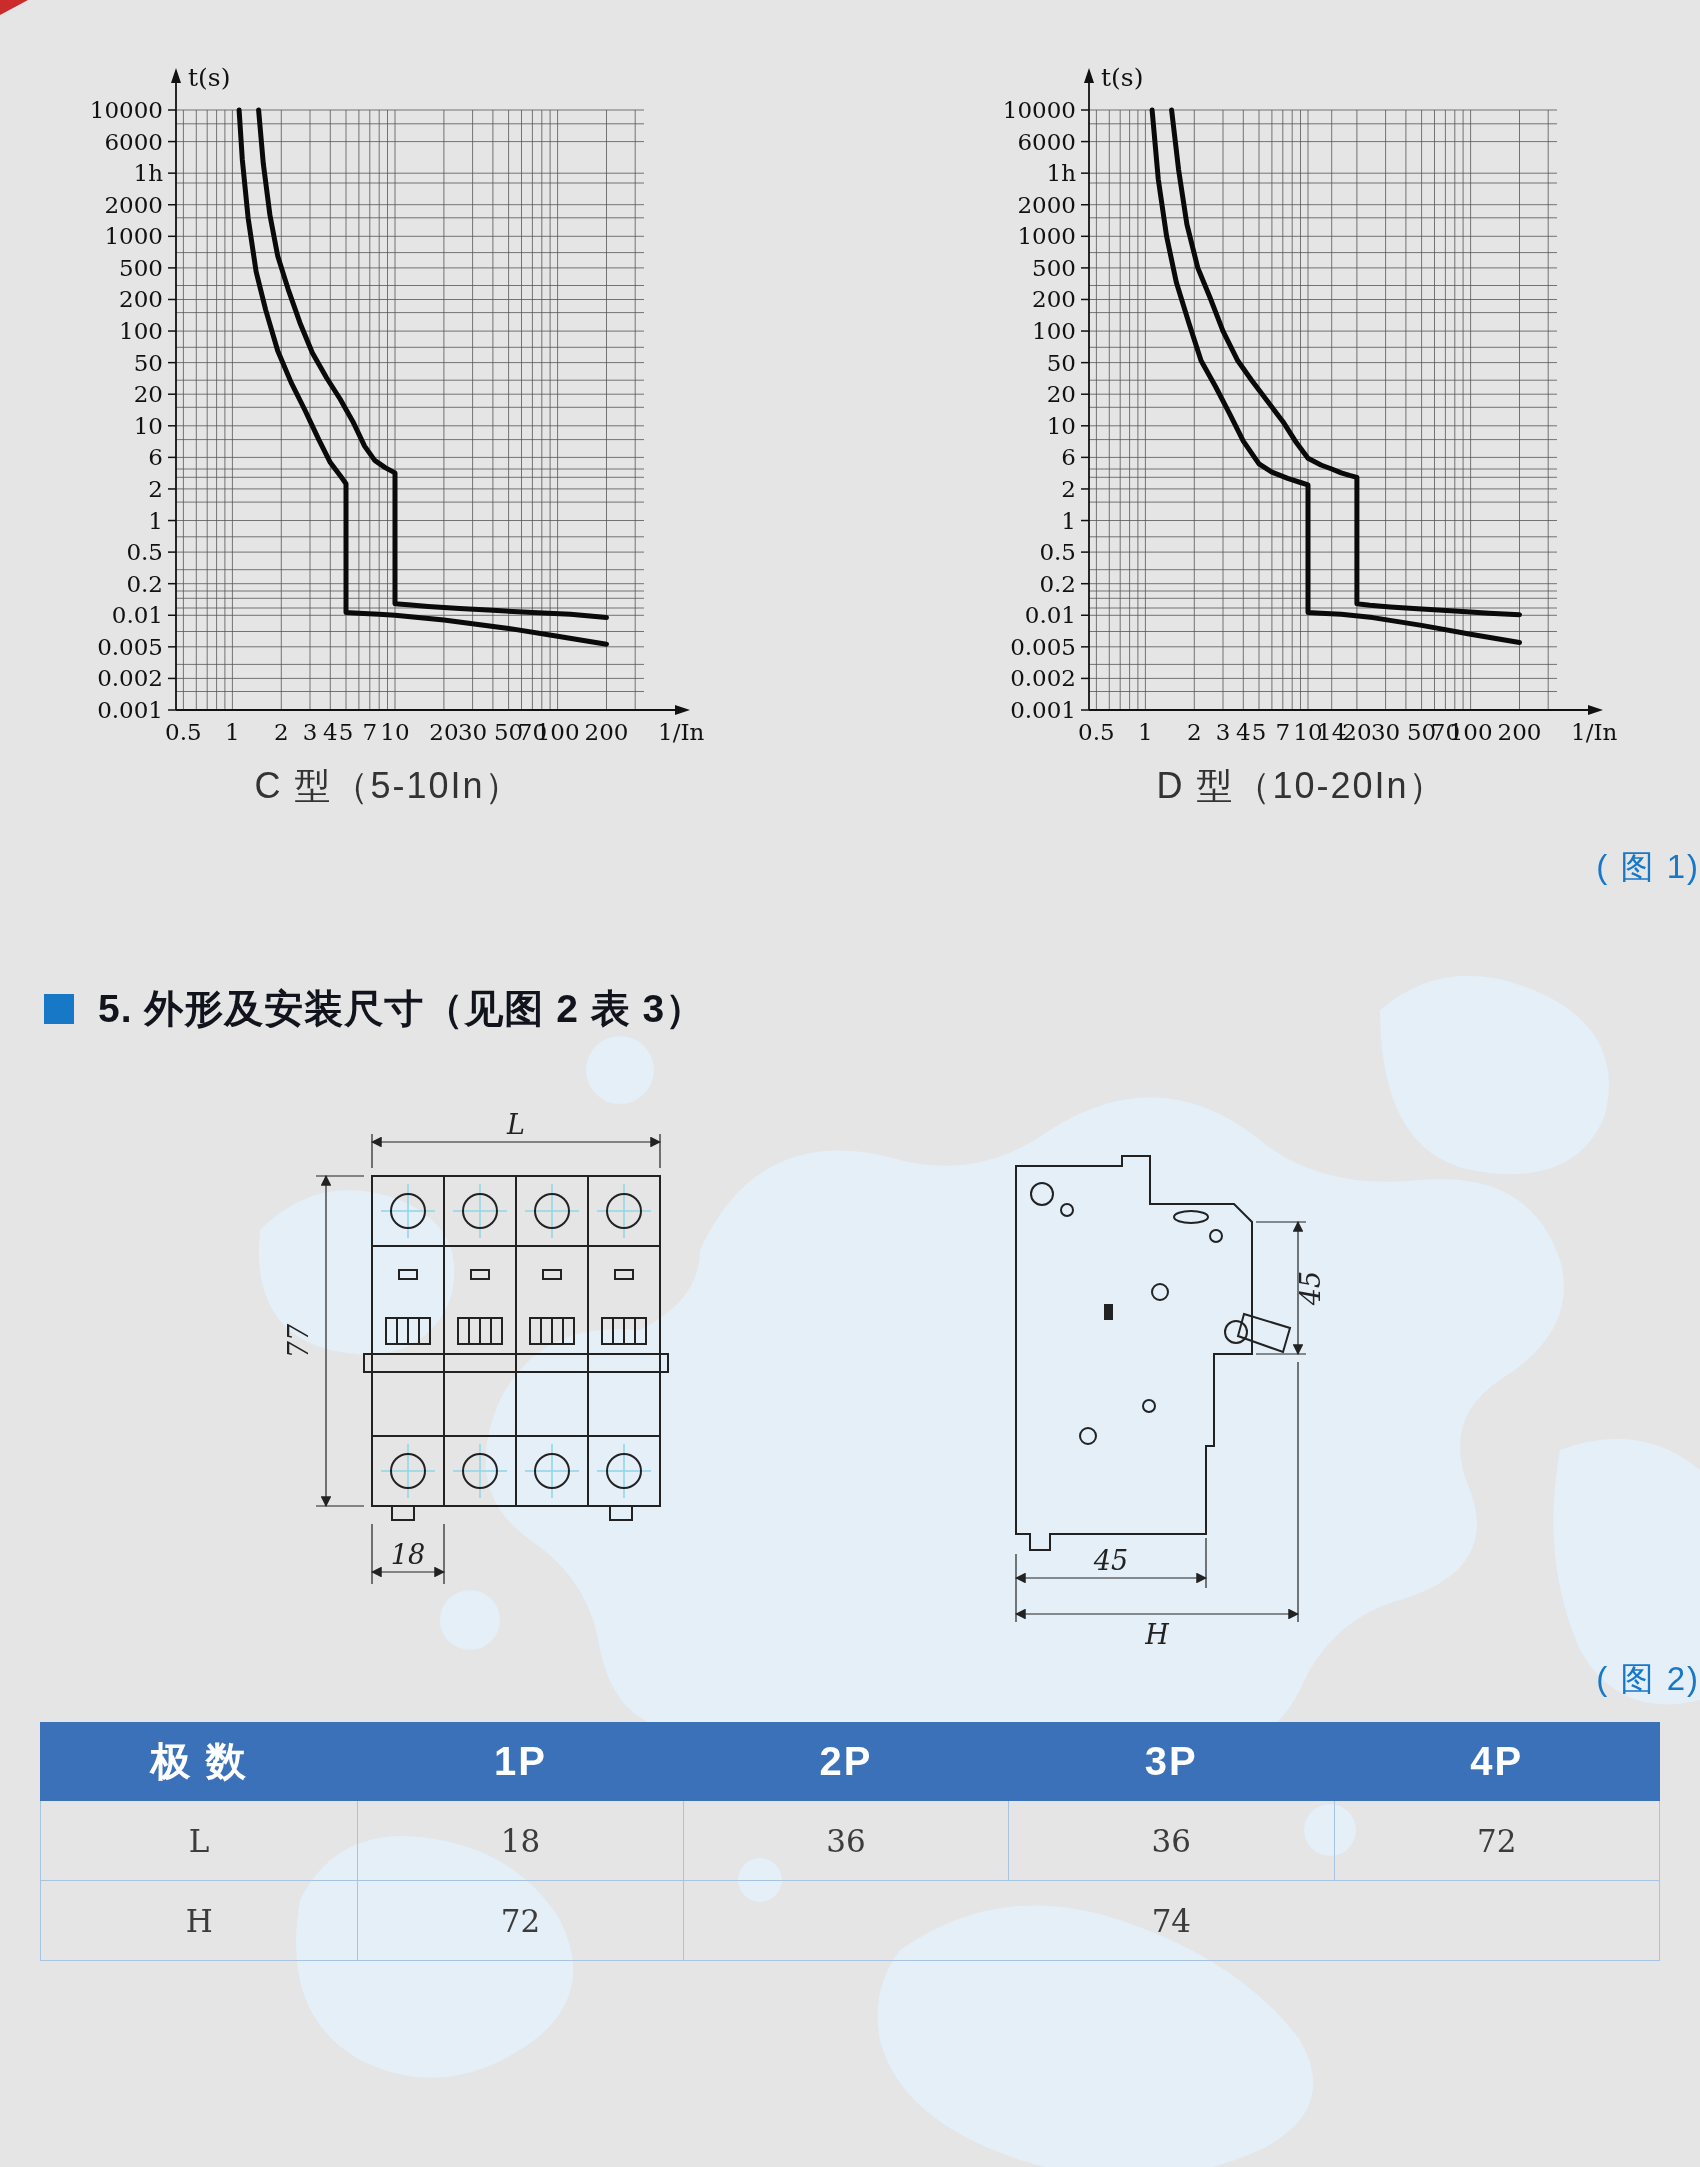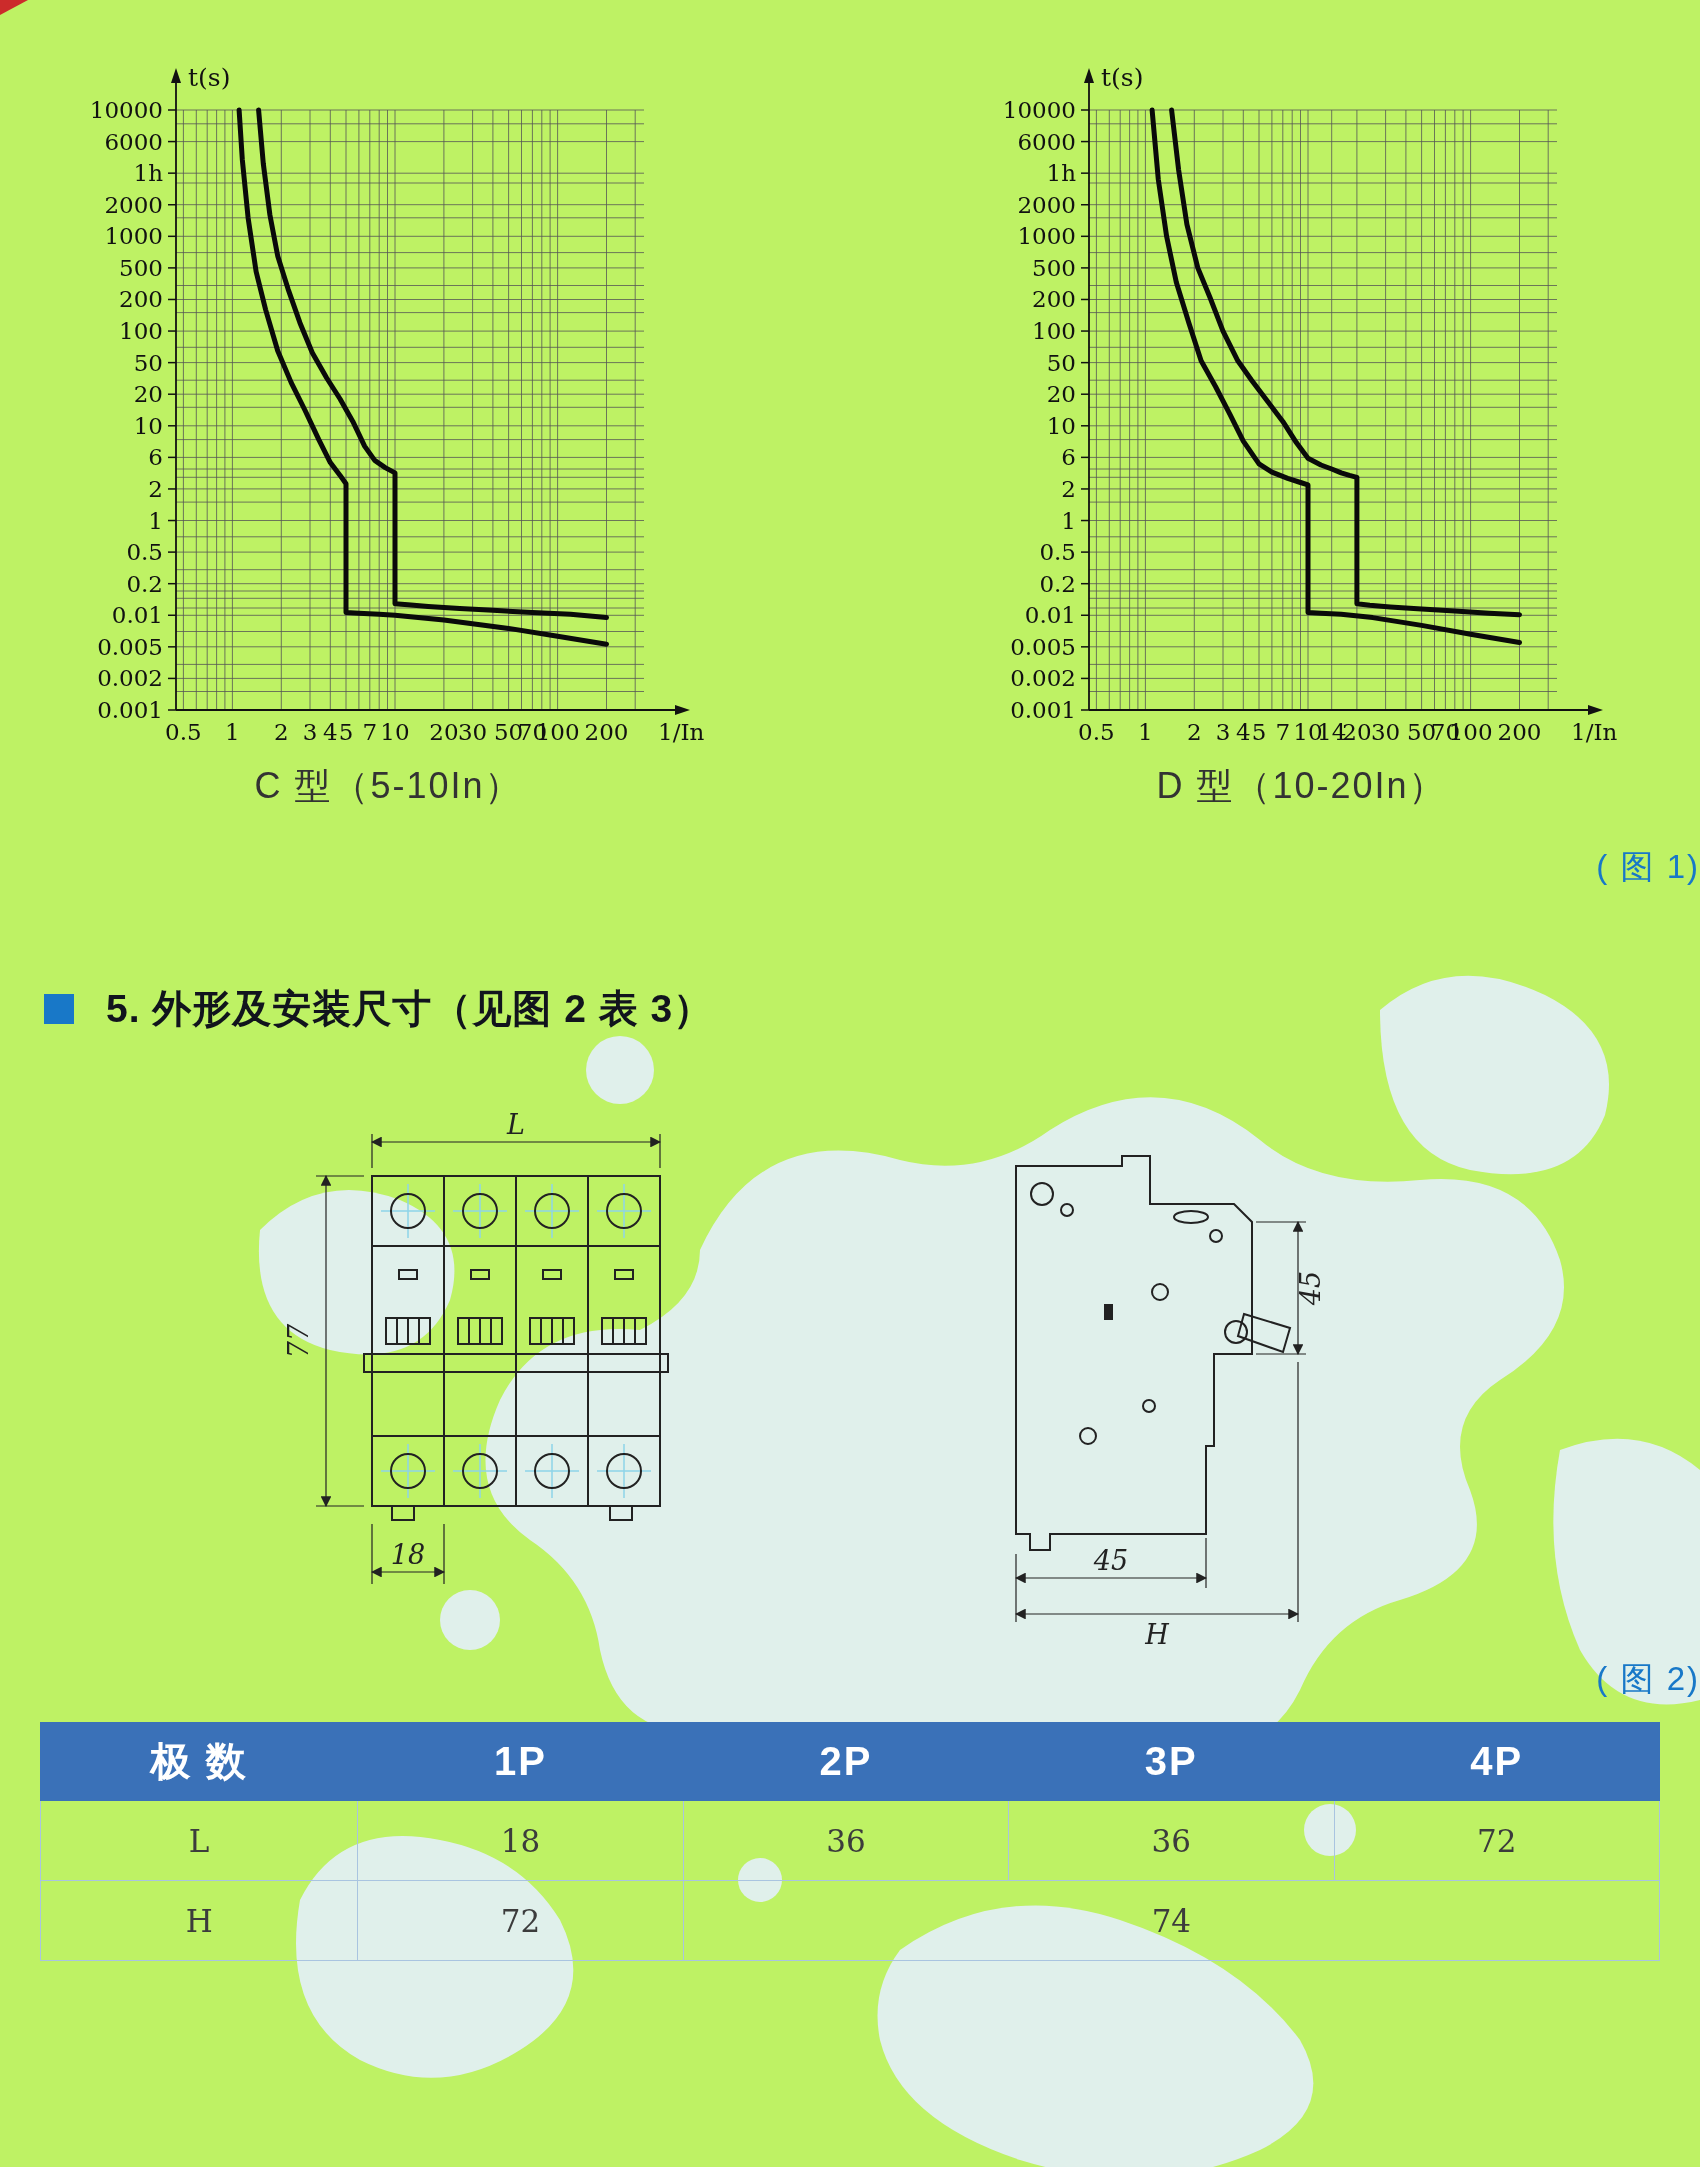--- a/index.html
+++ b/index.html
@@ -1,30 +1,30 @@
 <!DOCTYPE html>
 <html><head>
 <meta charset="utf-8">
 <style>
   *{margin:0;padding:0;box-sizing:border-box}
   html,body{background:#fff}
-  .page{position:relative;width:1700px;height:2167px;background:#bef264;overflow:hidden;
+  .page{position:relative;width:1700px;height:2167px;background:#e5e5e5;overflow:hidden;
         font-family:"Liberation Sans",sans-serif;color:#222}
   .bg-map{position:absolute;inset:0;z-index:0}
   .corner-accent{position:absolute;top:0;left:0;z-index:2}
   .content{position:relative;z-index:1}
 
   .charts-row{display:flex;justify-content:space-between;padding:62px 66px 0 56px}
   .chart-block{width:665px;text-align:center}
   .chart-host{width:665px;height:700px}
   .chart-title{font-size:36px;color:#333;margin-top:0;letter-spacing:2px}
 
   .fig-caption{text-align:right;color:#1878c8;font-size:33px;margin-top:34px;letter-spacing:2px}
 
-  .section-header{display:flex;align-items:center;gap:32px;margin:92px 0 0 44px}
+  .section-header{display:flex;align-items:center;gap:24px;margin:92px 0 0 44px}
   .section-square{width:30px;height:30px;background:#1878c8}
   .section-title{font-size:39px;font-weight:bold;color:#11141d;letter-spacing:1px}
 
   .drawings-row{display:flex;align-items:flex-start;margin-top:70px;padding-left:252px;gap:262px}
 
   .dimtext{font-family:"DejaVu Serif","Liberation Serif",serif;font-style:italic;font-size:27px;fill:#222}
 
   .fig2-caption{margin-top:6px}
 
   .table-caption-row{position:relative;margin-top:58px;height:46px}

